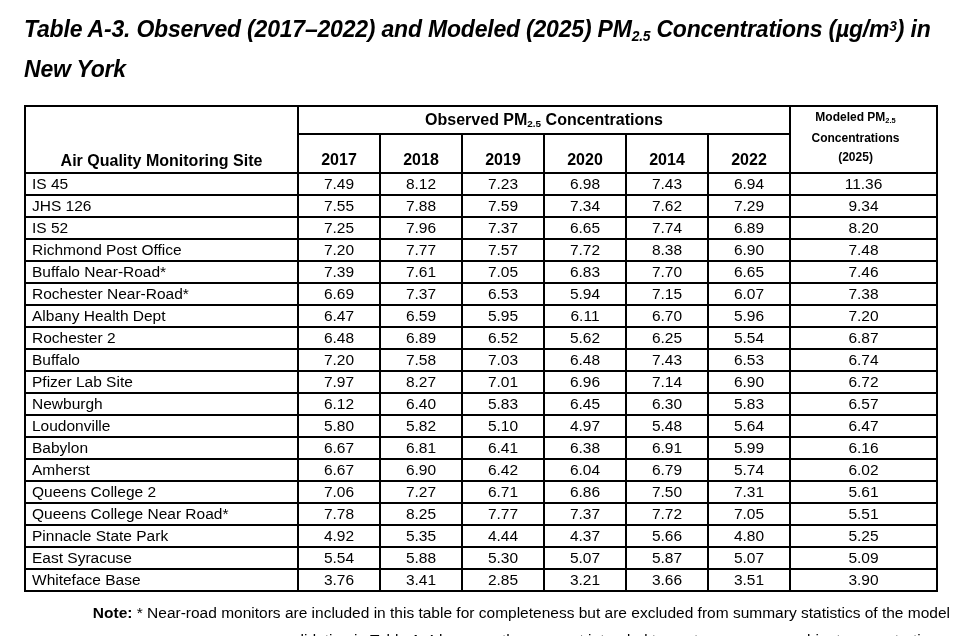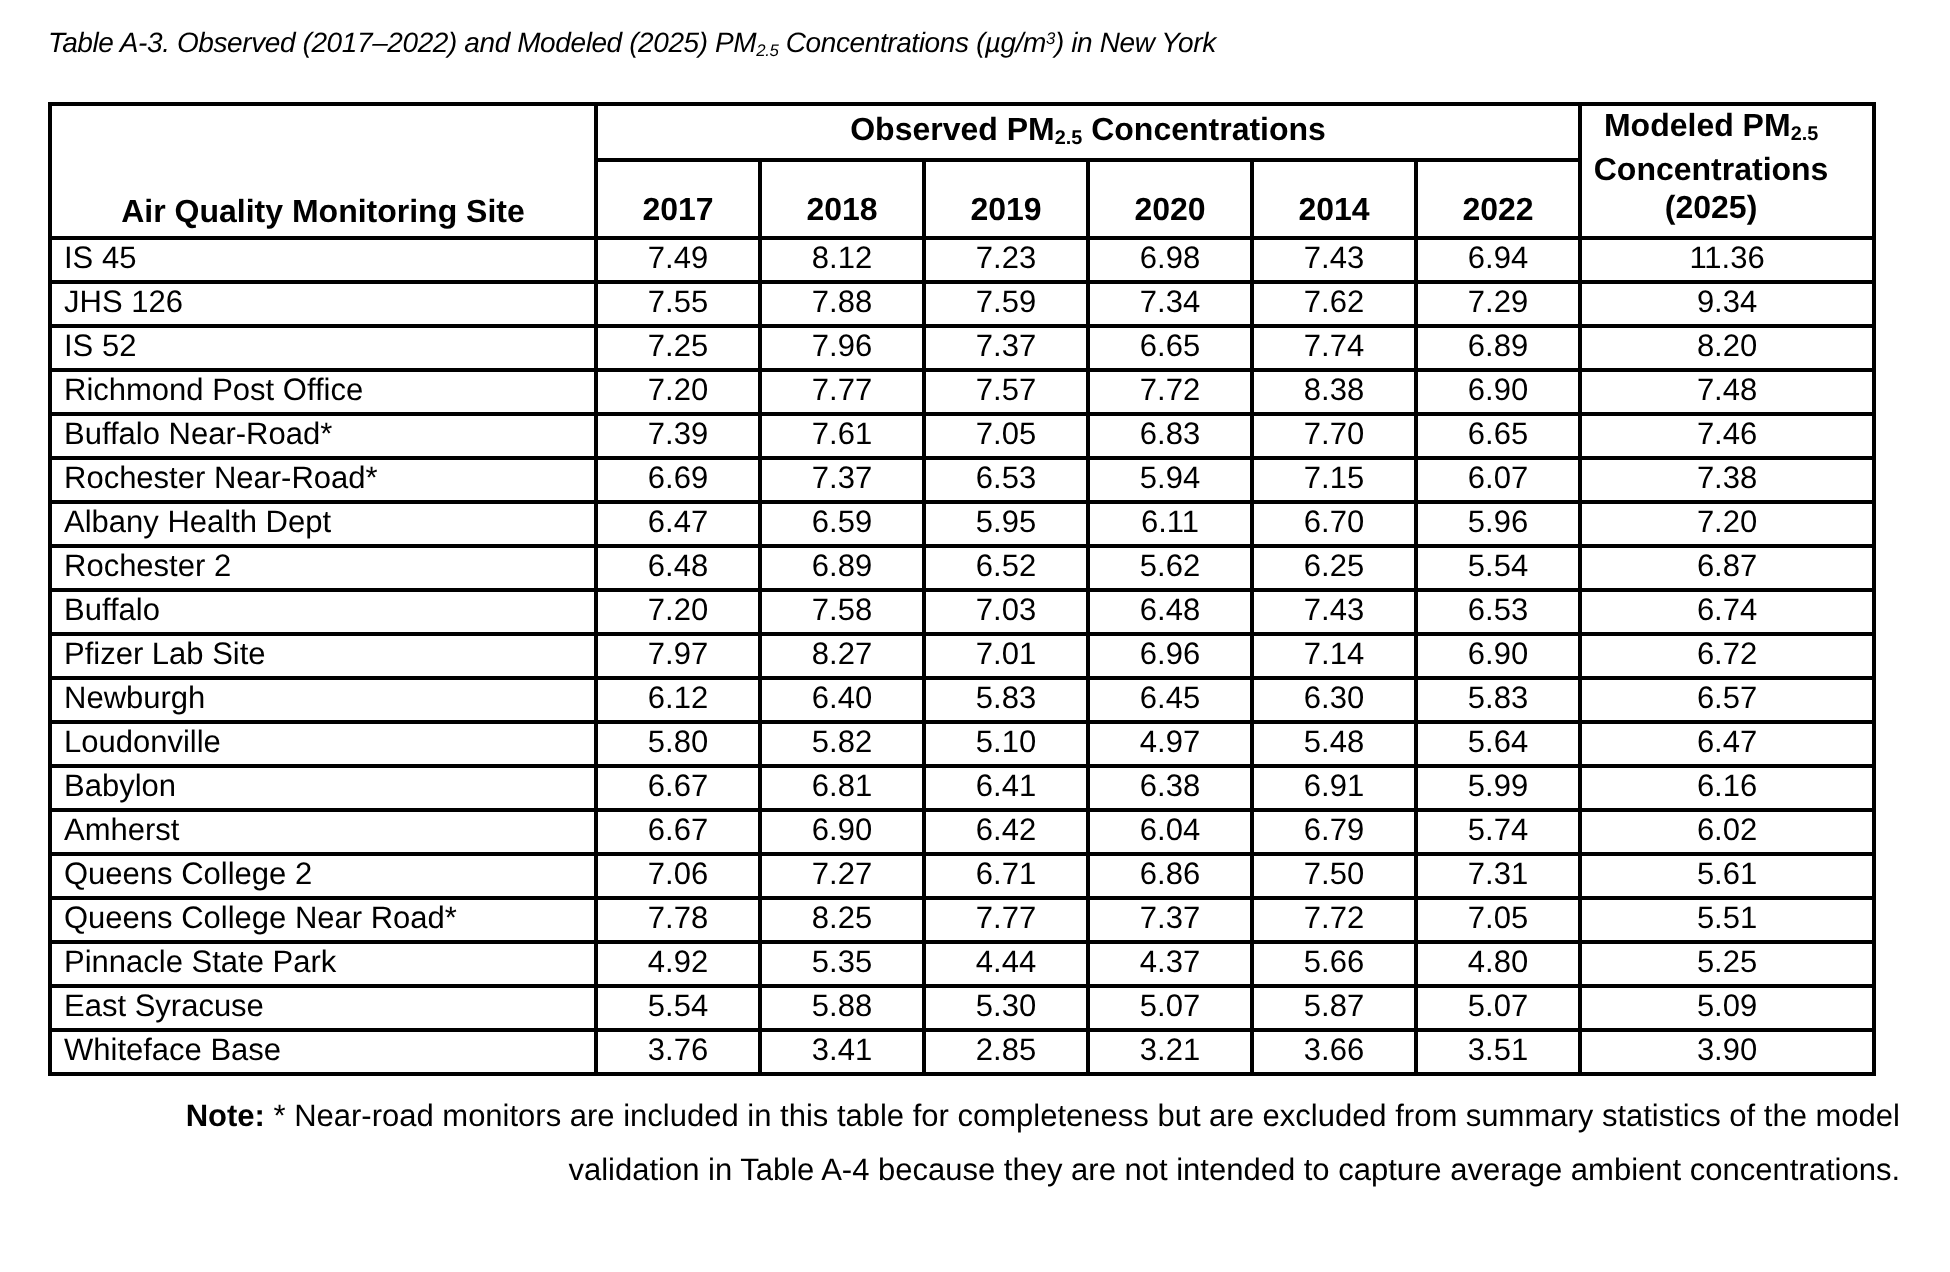--- a/index.html
+++ b/index.html
@@ -6,22 +6,22 @@
   html, body { margin: 0; padding: 0; }
   body {
     width: 975px; height: 636px;
     background: #ffffff; color: #000000;
     font-family: "Liberation Sans", sans-serif;
     overflow: hidden;
   }
   .page { padding: 9px 22px 0 24px; }
 
   .title {
-    font-weight: 400; font-style: italic;
-    font-size: 14px; line-height: 21px;
+    font-weight: 700; font-style: italic;
+    font-size: 23px; line-height: 37px;
     letter-spacing: -0.2px;
     margin: 2px 0 17px 0;
   }
   .title sub { font-size: 0.6em; position: relative; top: 0.28em; vertical-align: baseline; }
   .title sup { font-size: 0.6em; position: relative; top: -0.45em; vertical-align: baseline; }
 
   table {
     border-collapse: collapse; table-layout: fixed;
     width: 912px;
   }
@@ -35,21 +35,21 @@
   .site-header {
     vertical-align: bottom; text-align: center;
     font-size: 16px; padding: 0 2px 2px 2px;
   }
   .group-header-cell {
     height: 28px; text-align: center; vertical-align: middle;
     font-size: 16px; padding: 0;
   }
   .modeled-header {
     vertical-align: top; text-align: center;
-    font-size: 16px; line-height: 19.5px; padding: 1px 18px 0 2px; margin-left: 20px;
+    font-size: 12px; line-height: 19.5px; padding: 1px 18px 0 2px; margin-left: 20px;
   }
   .year-row th {
     height: 39px; vertical-align: bottom; 
     font-size: 16px; padding: 0 2px 3px 2px;
   }
   th sub, .modeled-header sub {
     font-size: 0.62em; position: relative; top: 0.25em; vertical-align: baseline;
   }
 
   tbody td {

